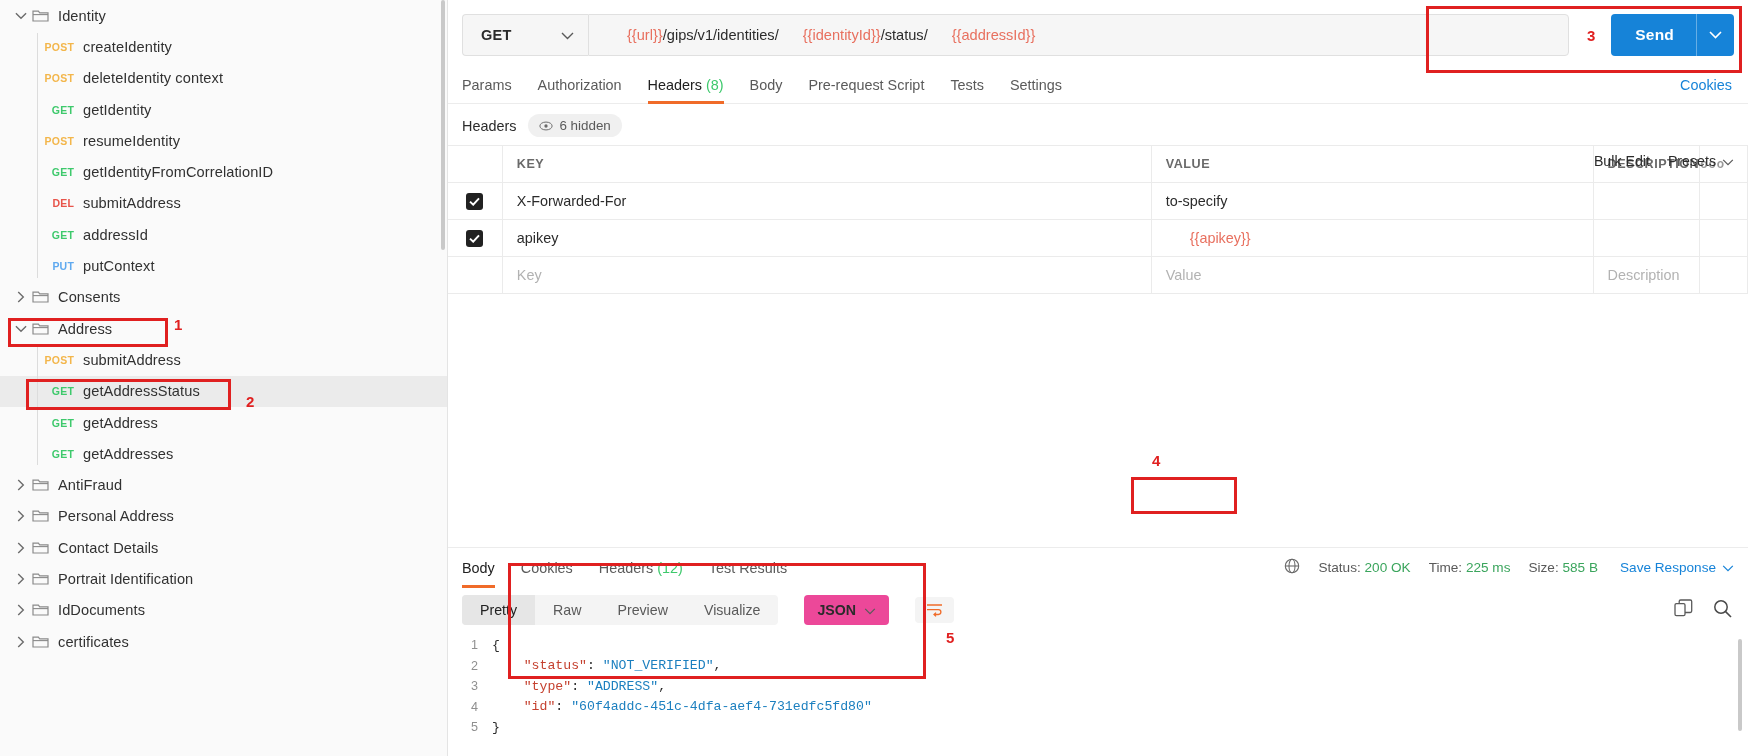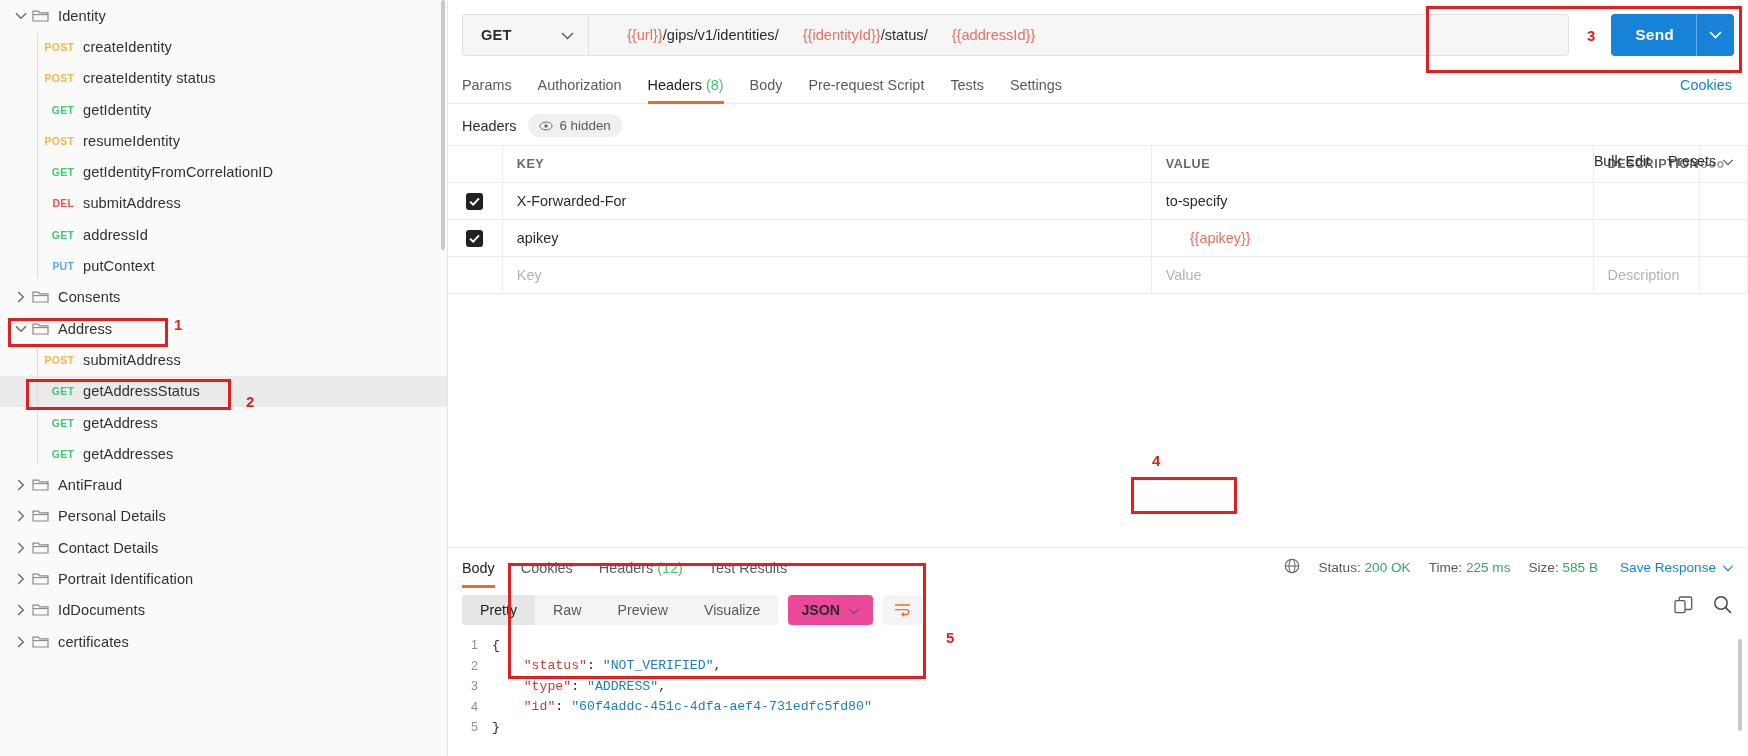--- a/index.html
+++ b/index.html
@@ -159,21 +159,21 @@
     height: 2.5px; background: #f06b29;
   }
   .resp-meta {
     position: absolute; right: 14px; display: flex; align-items: center; gap: 0; font-size: 13.6px;
   }
   .meta-item { color: #5a5a5a; margin-left: 18px; }
   .meta-ok { color: #3ba55d; }
   .save-resp { color: #1683d8; margin-left: 22px; display: flex; align-items: center; gap: 6px; cursor: pointer; }
 
   
-  .pretty-bar { display: flex; padding: 8px 14px 6px 14px; gap: 0; position: relative; }
+  .pretty-bar { display: flex; align-items: center; padding: 8px 14px 6px 14px; gap: 16px; position: relative; }
   .seg {
     display: flex; align-items: center; background: #f4f4f4; border-radius: 4px; overflow: hidden;
   }
   .seg-item {
     font-size: 14.2px; color: #5a5a5a; padding: 7px 18px; cursor: pointer;
   }
   .seg-item.active { background: #e6e6e6; color: #212121; }
   .json-sel {
     display: flex; align-items: center; gap: 8px; background: #ec4899;
     border-radius: 4px; padding: 7px 13px; margin-left: 10px;
@@ -225,21 +225,21 @@
             </svg>
           </span>
           <span class="folder-label">Identity</span>
         </div>
         <div class="req-row">
           <span class="verb post">POST</span>
           <span class="req-label">createIdentity</span>
         </div>
         <div class="req-row">
           <span class="verb post">POST</span>
-          <span class="req-label">createIdentity status</span>
+          <span class="req-label">deleteIdentity context</span>
         </div>
         <div class="req-row">
           <span class="verb get">GET</span>
           <span class="req-label">getIdentity</span>
         </div>
         <div class="req-row">
           <span class="verb post">POST</span>
           <span class="req-label">resumeIdentity</span>
         </div>
         <div class="req-row">
@@ -321,21 +321,21 @@
             <svg width="8" height="12" viewBox="0 0 8 13">
               <path d="M1 1l5.5 5.5L1 12" stroke="#6b6b6b" stroke-width="1.5" fill="none"></path>
             </svg>
           </span>
           <span class="folder-icon">
             <svg width="17" height="14" viewBox="0 0 17 14">
               <path d="M1 2.2h5.4l1.3 1.6H16V12H1z" fill="none" stroke="#8a8a8a" stroke-width="1.2"></path>
               <path d="M1 5.6h15" stroke="#8a8a8a" stroke-width="1.1"></path>
             </svg>
           </span>
-          <span class="folder-label">Personal Details</span>
+          <span class="folder-label">Personal Address</span>
         </div>
         <div class="tree-row">
           <span class="chev">
             <svg width="8" height="12" viewBox="0 0 8 13">
               <path d="M1 1l5.5 5.5L1 12" stroke="#6b6b6b" stroke-width="1.5" fill="none"></path>
             </svg>
           </span>
           <span class="folder-icon">
             <svg width="17" height="14" viewBox="0 0 17 14">
               <path d="M1 2.2h5.4l1.3 1.6H16V12H1z" fill="none" stroke="#8a8a8a" stroke-width="1.2"></path>

